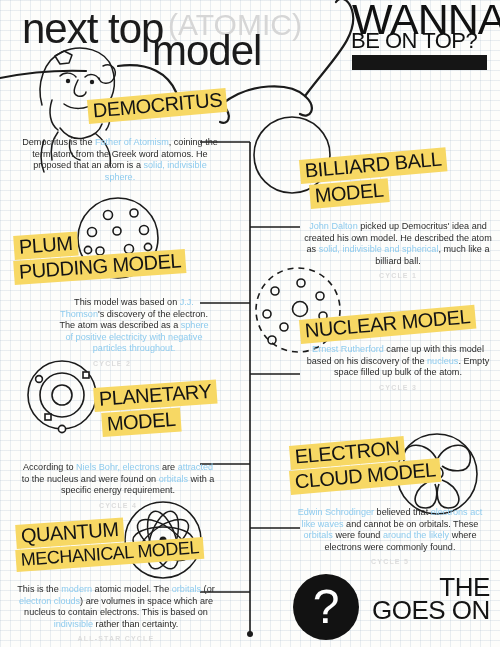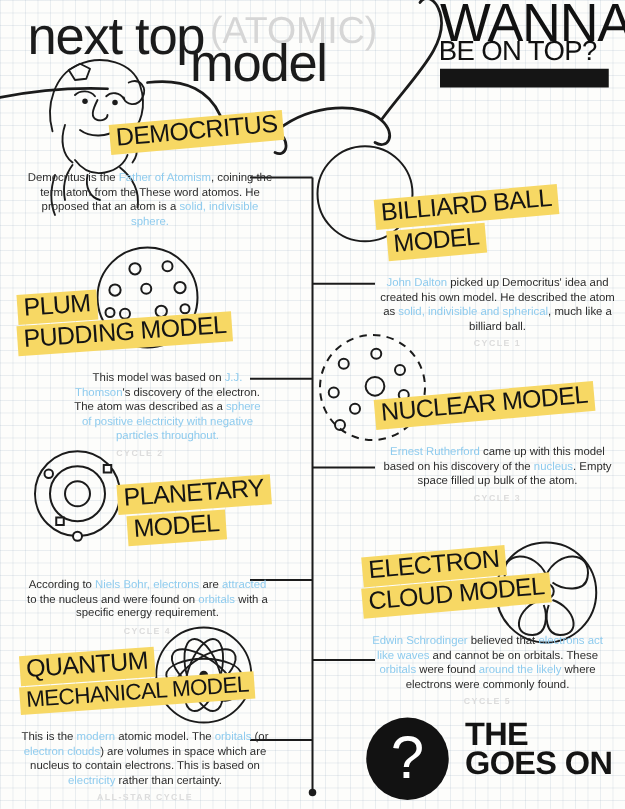--- a/index.html
+++ b/index.html
@@ -69,22 +69,22 @@
   }
 
   
   .qmark{
     position:absolute;left:293px;top:574px;width:66px;height:66px;border-radius:50%;
     background:#121212;color:#fff;font-size:48px;line-height:66px;text-align:center;
     font-weight:400;
   }
   .search-txt{
     position:absolute;left:372px;top:576px;
-    font-size:26px;line-height:23px;color:#141414;font-weight:700;letter-spacing:-.5px;
-    text-align:left;
+    font-size:26px;line-height:23px;color:#141414;font-weight:400;letter-spacing:-.5px;
+    text-align:right;
   }
 </style>
 </head>
 <body>
 
 <div id="poster">
 
   <svg class="svg-layer" viewBox="0 0 500 647">
     <g fill="none" stroke="#1b1b1b" stroke-width="2.2" stroke-linecap="round" stroke-linejoin="round">
 
@@ -192,21 +192,21 @@
   <div class="title-model">model</div>
 
   <div class="wanna">WANNA</div>
   <div class="beontop">BE ON TOP?</div>
   <div class="blackbar"></div>
 
   <div class="block" style="left:20px;top:100px;width:200px;">
     <div class="hl-wrap" style="margin-left:68px;transform:rotate(-5deg);transform-origin:left center;">
       <span class="hl">DEMOCRITUS</span>
     </div>
-    <div class="body c" style="margin-top:13px;"><span>Democritus is the </span><span class="hi">Father of Atomism</span><span>, coining the term atom from the These word atomos. He proposed that an atom is a </span><span class="hi">solid, indivisible sphere.</span></div>
+    <div class="body c" style="margin-top:13px;"><span>Democritus is the </span><span class="hi">Father of Atomism</span><span>, coining the term atom from the Greek word atomos. He proposed that an atom is a </span><span class="hi">solid, indivisible sphere.</span></div>
   </div>
 
   <div class="block" style="left:300px;top:160px;width:196px;">
     <div class="hl-wrap" style="transform:rotate(-5deg);transform-origin:left center;">
       <span class="hl">BILLIARD BALL</span>
     </div>
     <div class="hl-wrap" style="margin-top:1px;margin-left:10px;transform:rotate(-5deg);transform-origin:left center;">
       <span class="hl">MODEL</span>
     </div>
     <div class="body c" style="margin-top:12px;"><span class="hi">John Dalton</span><span> picked up Democritus' idea and created his own model. He described the atom as </span><span class="hi">solid, indivisible and spherical</span><span>, much like a billiard ball.</span></div>
@@ -221,21 +221,21 @@
       <span class="hl">PUDDING MODEL</span>
     </div>
     <div class="body c" style="margin-top:12px;margin-left:44px;"><span>This model was based on </span><span class="hi">J.J. Thomson</span><span>'s discovery of the electron. The atom was described as a </span><span class="hi">sphere of positive electricity with negative particles throughout.</span></div>
     <div class="cycle c" style="text-align:center;">CYCLE 2</div>
   </div>
 
   <div class="block" style="left:300px;top:320px;width:196px;">
     <div class="hl-wrap" style="transform:rotate(-5deg);transform-origin:left center;">
       <span class="hl">NUCLEAR MODEL</span>
     </div>
-    <div class="body c" style="margin-top:12px;"><span class="hi">Ernest Rutherford</span><span> came up with this model based on his discovery of the </span><span class="hi">nucleus</span><span>. Empty space filled up bulk of the atom.</span></div>
+    <div class="body c" style=""><span class="hi">Ernest Rutherford</span><span> came up with this model based on his discovery of the </span><span class="hi">nucleus</span><span>. Empty space filled up bulk of the atom.</span></div>
     <div class="cycle c" style="text-align:center;">CYCLE 3</div>
   </div>
 
   <div class="block" style="left:20px;top:388px;width:196px;">
     <div class="hl-wrap" style="margin-left:74px;transform:rotate(-4deg);transform-origin:left center;">
       <span class="hl">PLANETARY</span>
     </div>
     <div class="hl-wrap" style="margin-top:1px;margin-left:82px;transform:rotate(-4deg);transform-origin:left center;">
       <span class="hl">MODEL</span>
     </div>
@@ -254,21 +254,21 @@
     <div class="cycle c" style="text-align:center;">CYCLE 5</div>
   </div>
 
   <div class="block" style="left:16px;top:525px;width:200px;">
     <div class="hl-wrap" style="transform:rotate(-4deg);transform-origin:left center;">
       <span class="hl">QUANTUM</span>
     </div>
     <div class="hl-wrap" style="margin-top:1px;transform:rotate(-4deg);transform-origin:left center;">
       <span class="hl sm">MECHANICAL MODEL</span>
     </div>
-    <div class="body c" style="margin-top:12px;"><span>This is the </span><span class="hi">modern</span><span> atomic model. The </span><span class="hi">orbitals</span><span> (or </span><span class="hi">electron clouds</span><span>) are volumes in space which are nucleus to contain electrons. This is based on </span><span class="hi">electricity</span><span> rather than certainty.</span></div>
+    <div class="body c" style="margin-top:12px;"><span>This is the </span><span class="hi">modern</span><span> atomic model. The </span><span class="hi">orbitals</span><span> (or </span><span class="hi">electron clouds</span><span>) are volumes in space which are nucleus to contain electrons. This is based on </span><span class="hi">indivisible</span><span> rather than certainty.</span></div>
     <div class="cycle c" style="text-align:center;">ALL-STAR CYCLE</div>
   </div>
 
   <div class="qmark">?</div>
   <div class="search-txt">
     <div>THE</div>
     <div>GOES ON</div>
   </div>
 
 </div>

